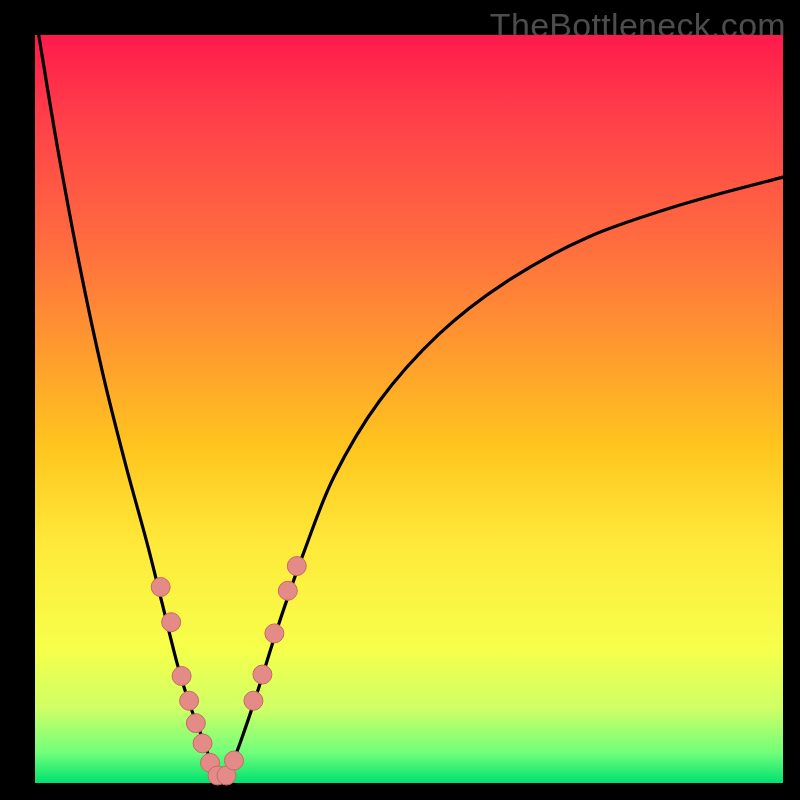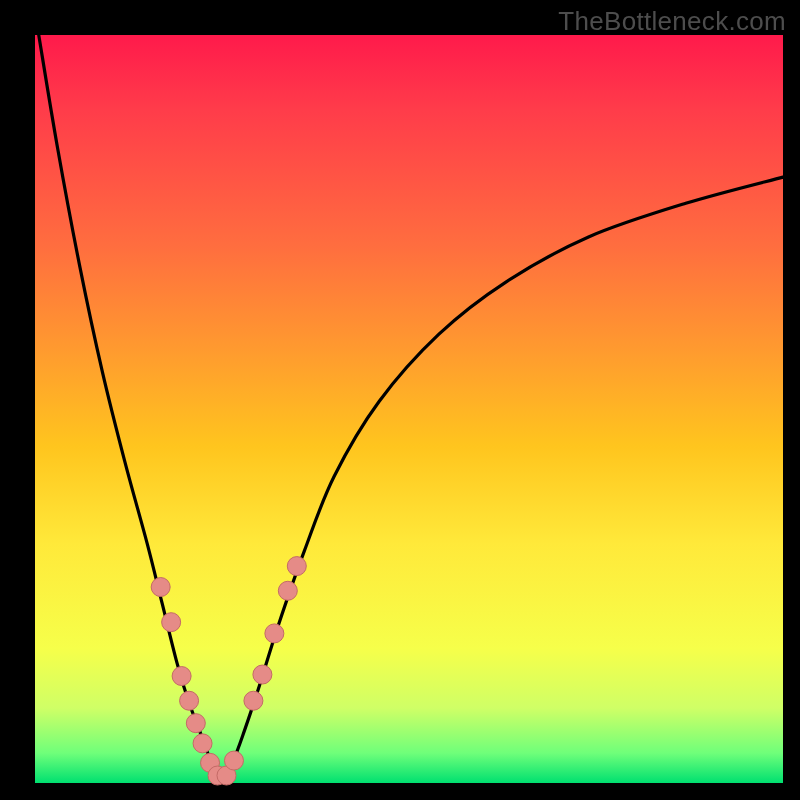--- a/index.html
+++ b/index.html
@@ -38,21 +38,21 @@
       #cfff66 90%,
       #6fff7a 96%,
       #00e070 100%
     );
   }
   .watermark {
     position: absolute;
     top: 6px;
     right: 14px;
     color: #4d4d4d;
-    font-size: 26px;
+    font-size: 34px;
     font-weight: 500;
     letter-spacing: 0.3px;
     user-select: none;
   }
   svg.curve {
     position: absolute;
     left: 0;
     top: 0;
     width: 748px;
     height: 748px;

